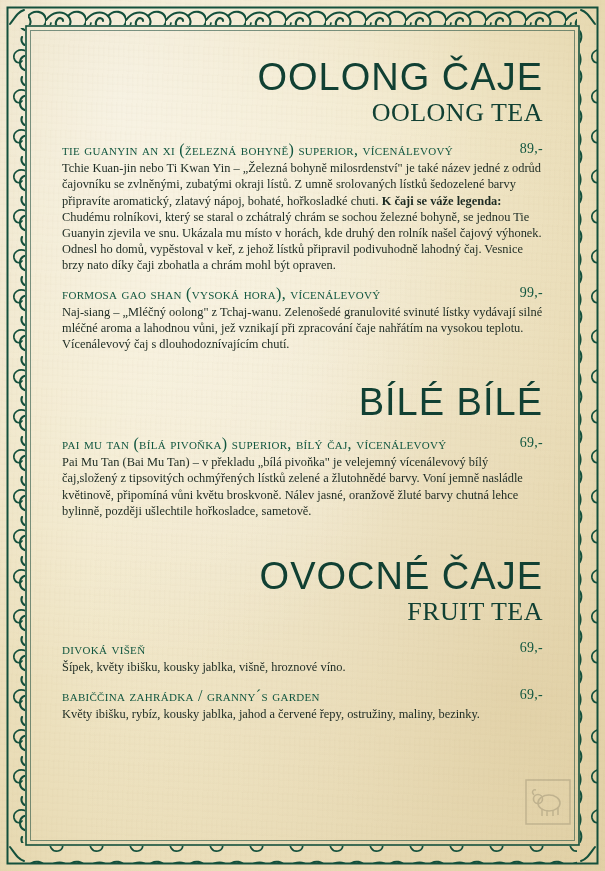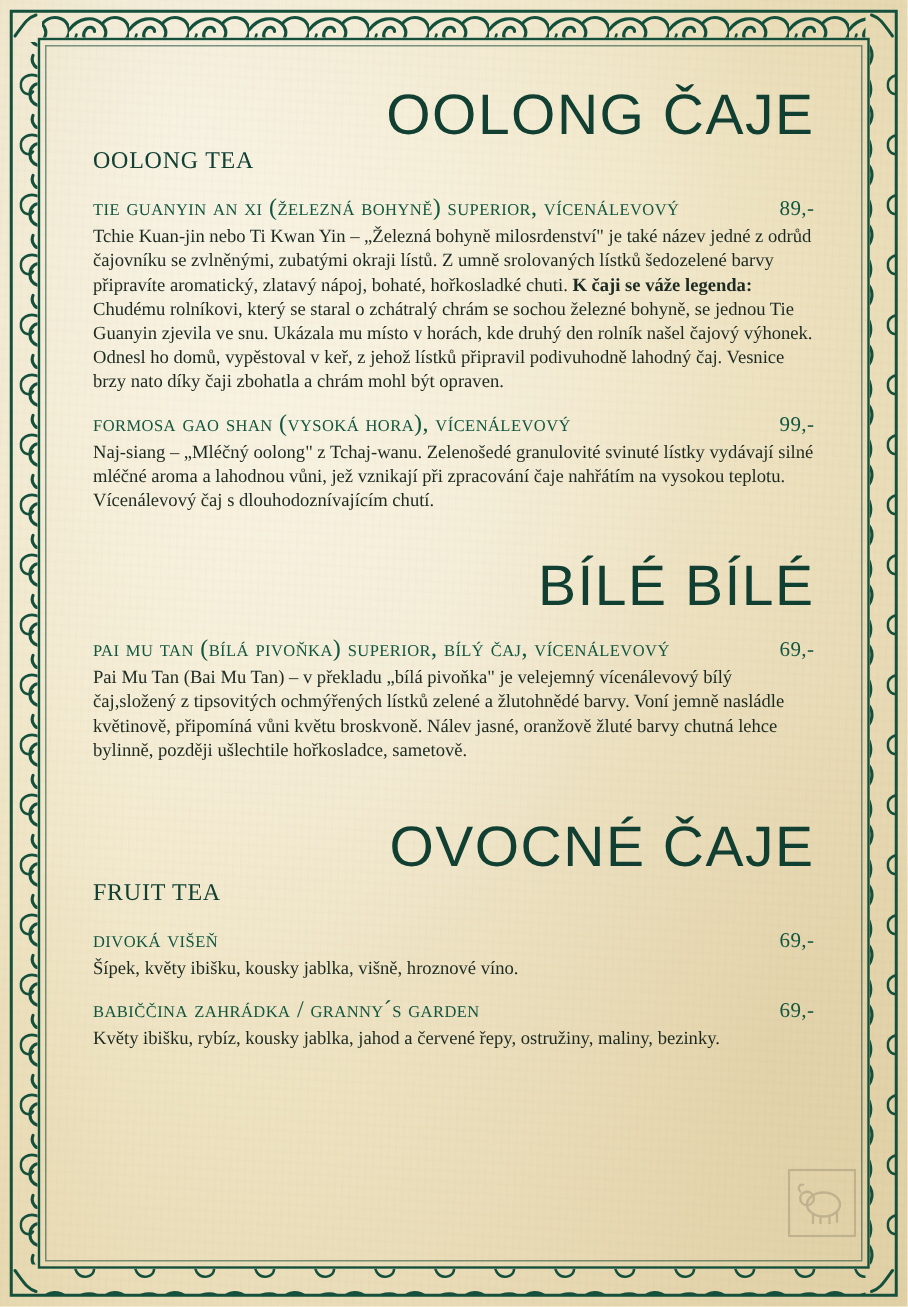--- a/index.html
+++ b/index.html
@@ -65,36 +65,36 @@
     text-align: right;
     color: #114033;
     font-family: Liberation Sans, sans-serif;
     font-size: 38px;
     letter-spacing: 1px;
     line-height: 1.02;
     margin: 0;
     font-weight: normal;
   }
   .sec-sub {
-    text-align: left;
+    text-align: right;
     color: #114033;
-    font-size: 16px;
+    font-size: 26px;
     letter-spacing: 0.5px;
     line-height: 1.1;
     margin: 2px 0 0 0;
     font-weight: normal;
   }
 
   .items { margin-top: 14px; }
 
   .item { margin-bottom: 12px; }
 
   .item-head {
     display: flex;
-    align-items: flex-end;
+    align-items: flex-start;
     justify-content: space-between;
     color: #11563f;
     font-size: 14.5px;
     letter-spacing: 0.3px;
   }
   .item-name {
     font-variant: small-caps;
     text-transform: lowercase;
     font-size: 16px;
     padding-right: 10px;

